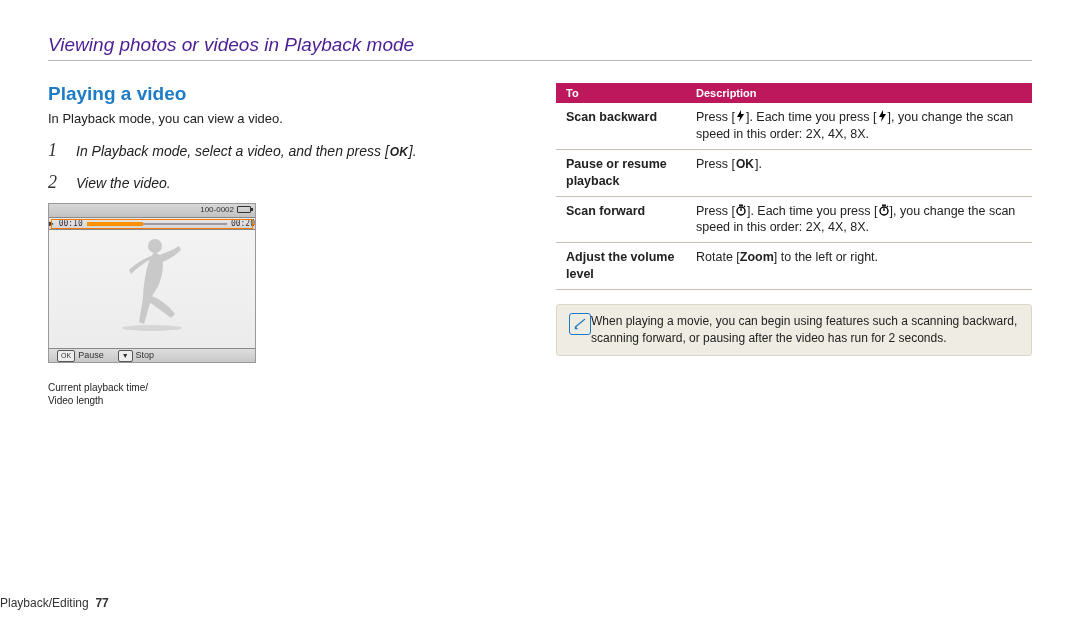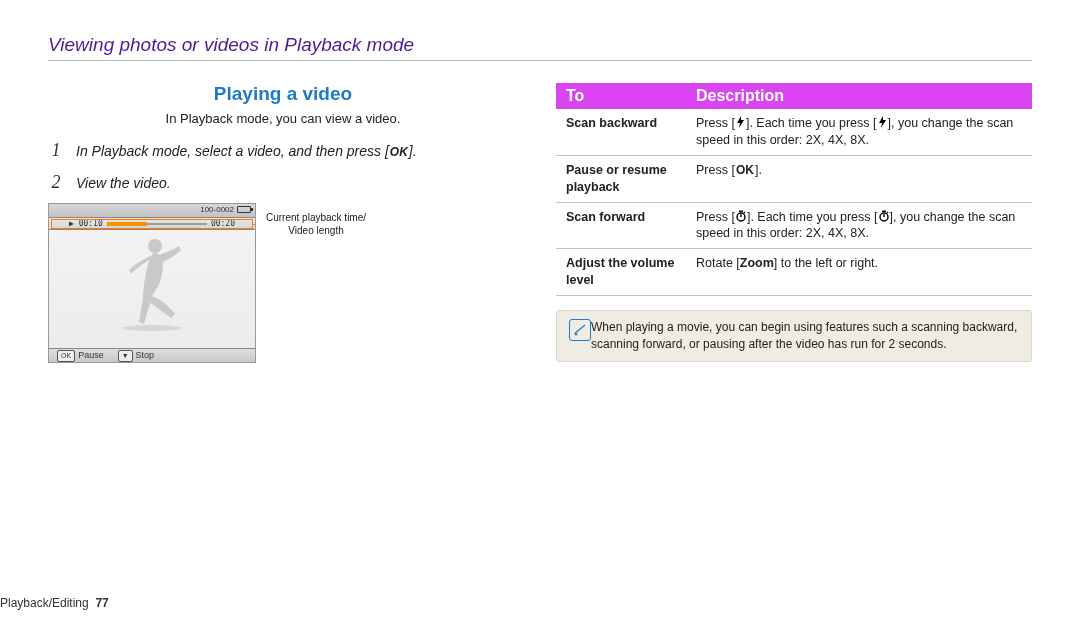--- a/index.html
+++ b/index.html
@@ -1,48 +1,48 @@
 <!DOCTYPE html>
 <html><head>
 <meta charset="utf-8">
 <style>
   * { box-sizing: border-box; margin: 0; padding: 0; }
   body { font-family: "Segoe UI", "Helvetica Neue", Arial, sans-serif; font-size: 13px; color: #222; width: 1080px; height: 630px; position: relative; background: #fff; }
   .page { padding: 34px 48px 0 48px; }
   .breadcrumb { font-style: italic; color: #4c1d95; font-size: 19px; margin-bottom: 4px; }
   .hr { border-top: 1px solid #bbb; margin-bottom: 22px; }
   .cols { display: flex; gap: 38px; }
-  .col-left { width: 470px; text-align: center; }
+  .col-left { width: 470px; }
   .col-right { flex: 1; }
   .section-title { color: #1e7cc7; font-size: 19px; font-weight: 600; margin-bottom: 6px; }
   .lead { font-size: 13px; margin-bottom: 14px; }
   .steps { list-style: none; }
   .steps li { display: flex; align-items: baseline; gap: 12px; margin-bottom: 10px; }
   .step-num { font-family: Georgia, "Times New Roman", serif; font-style: italic; font-size: 18px; color: #333; width: 16px; }
   .step-text { font-size: 14px; line-height: 1.4; font-style: italic; }
   .ok-btn { display: inline-block; font-weight: 800; font-size: 12px; border: 0; padding: 0 1px; line-height: 1; position: relative; }
-  .screenshot-row { display: flex; align-items: flex-start; gap: 10px; margin-top: 4px; }
+  .screenshot-row { display: flex; align-items: flex-start; gap: 10px; margin-top: 4px; flex-direction: column; }
   .screenshot { width: 208px; height: 160px; background: #f8f8f8; border: 1px solid #999; position: relative; overflow: hidden; }
   .ss-top { position: absolute; top: 0; left: 0; right: 0; height: 14px; background: linear-gradient(#d8d8d8,#c2c2c2); border-bottom: 1px solid #888; }
   .ss-top-icons { position: absolute; right: 4px; top: 1px; font-size: 8px; color: #333; display:flex; gap:3px; align-items:center; }
   .ss-top-icons .batt { display:inline-block; width:14px; height:7px; border:1px solid #333; border-radius:1px; position:relative; }
   .ss-top-icons .batt::after { content:""; position:absolute; right:-3px; top:1px; width:2px; height:3px; background:#333; }
-  .ss-rule { position: absolute; top: 14px; left: 0; right: 0; height: 12px; background: linear-gradient(#e9e9e9,#d4d4d4); border-bottom: 1px solid #888; display:flex; align-items:center; justify-content:space-between; padding:0 20px; font-size:8px; color:#333; font-family: monospace; }
+  .ss-rule { position: absolute; top: 14px; left: 0; right: 0; height: 12px; background: linear-gradient(#e9e9e9,#d4d4d4); border-bottom: 1px solid #888; display:flex; align-items:center; justify-content:space-between; padding:0 0; font-size:8px; color:#333; font-family: monospace; }
   .ss-rule .pbar { flex:1; height:2px; margin:0 4px; background:#9b9b9b; position:relative; }
   .ss-rule .pbar::before { content:""; position:absolute; left:0; top:-1px; width:40%; height:4px; background:#ff9000; }
   .ss-bot { position: absolute; bottom: 0; left: 0; right: 0; height: 14px; background: linear-gradient(#dedede,#c8c8c8); border-top: 1px solid #888; display:flex; align-items:center; gap:14px; padding-left:8px; font-size:9px; color:#333; }
   .ss-bot .kbtn { display:inline-block; border:1px solid #555; border-radius:2px; padding:0 3px; line-height:10px; font-size:7px; margin-right:3px; background:#eee; }
   .ss-body { position: absolute; top: 26px; bottom: 14px; left: 0; right: 0; background: linear-gradient(#f3f3f3,#ececec); }
   .dancer { position:absolute; left:50%; top:50%; transform:translate(-50%,-55%); }
   .annotate-box { position: absolute; top: 15px; left: 2px; width: 202px; height: 10px; border: 1px solid #ff7a00; pointer-events: none; }
   .annotate-line { position: absolute; top: 20px; left: 204px; width: 17px; height: 0; border-top: 1px solid #ff7a00; }
   .annotate-text { font-size: 10px; line-height: 1.3; margin-top: 8px; }
 
   .ctrl-table { width: 100%; border-collapse: collapse; font-size: 12.5px; }
-  .ctrl-table th { background: #d946ef; color: #fff; font-weight: 600; text-align: left; padding: 4px 10px; font-size: 16px; }
+  .ctrl-table th { background: #be185d; color: #fff; font-weight: 600; text-align: left; padding: 4px 10px; font-size: 11px; }
   .ctrl-table td { padding: 6px 10px; vertical-align: top; border-bottom: 1px solid #c7c1b8; line-height: 1.35; }
   .ctrl-table td.k { font-weight: 700; width: 130px; }
   .bold { font-weight: 700; }
   .sym-btn { display:inline-block; line-height:1; position:relative; top:1px; }
 
   .note-box { margin-top: 14px; background: #efece3; border: 1px solid #ddd6c7; border-radius: 3px; display: flex; gap: 0; padding: 8px 12px; }
   .note-icon { width: 22px; height: 22px; border: 1.5px solid #1e7cc7; border-radius: 3px; color: #1e7cc7; display:flex; align-items:center; justify-content:center; flex:0 0 22px; }
   .note-icon svg { width: 14px; height: 14px; }
   .note-text { font-size: 12px; line-height: 1.4; }
 

